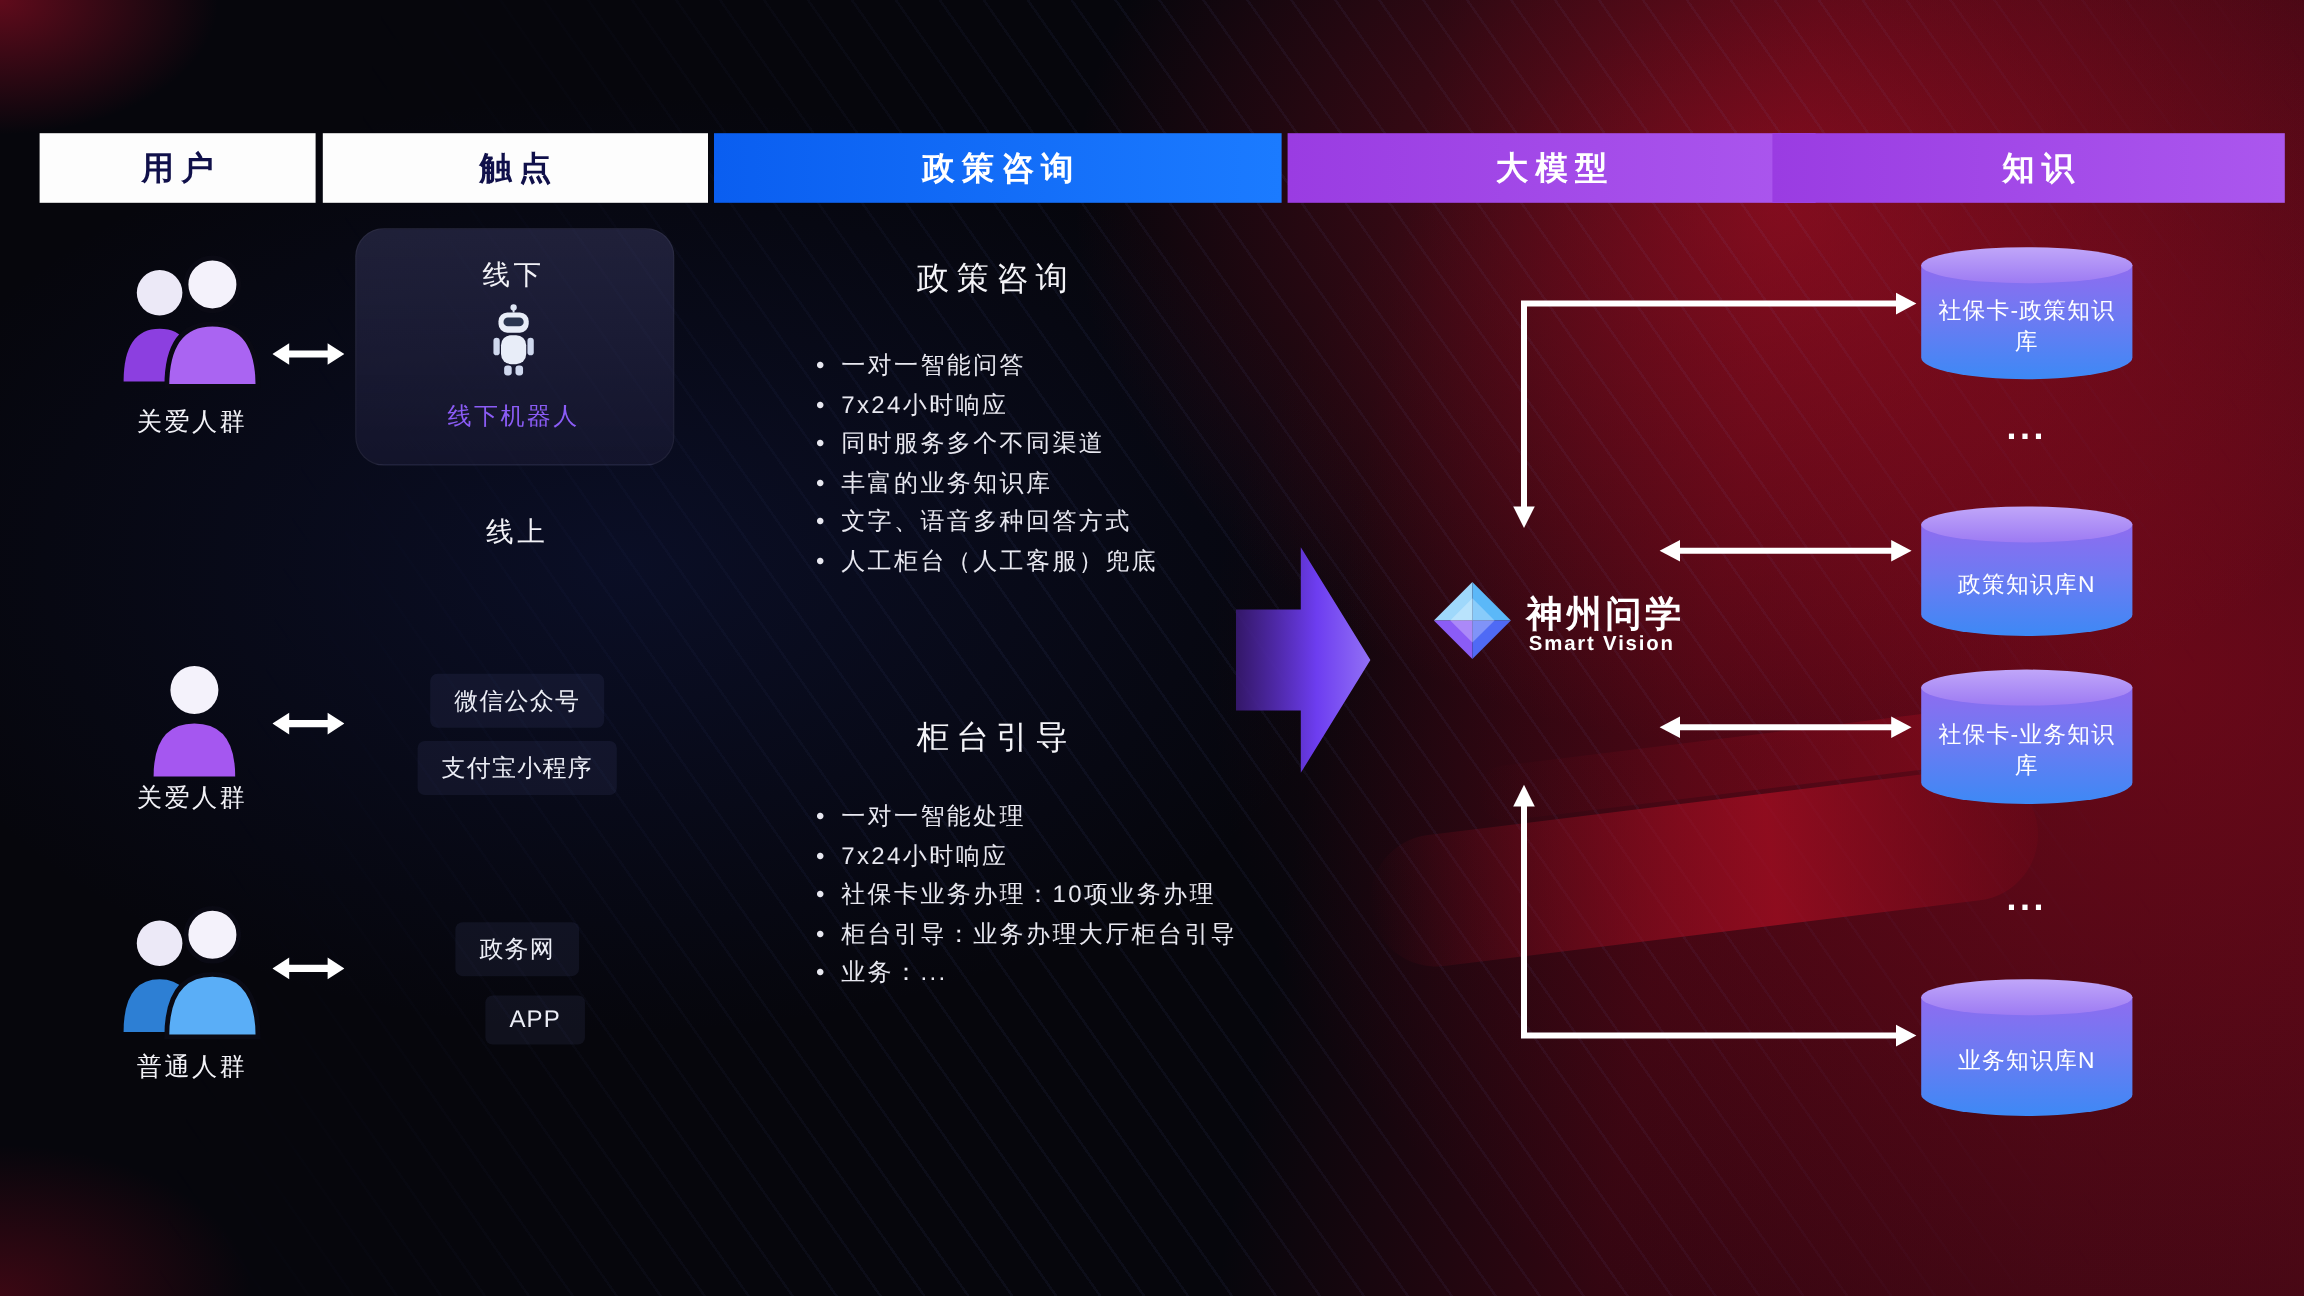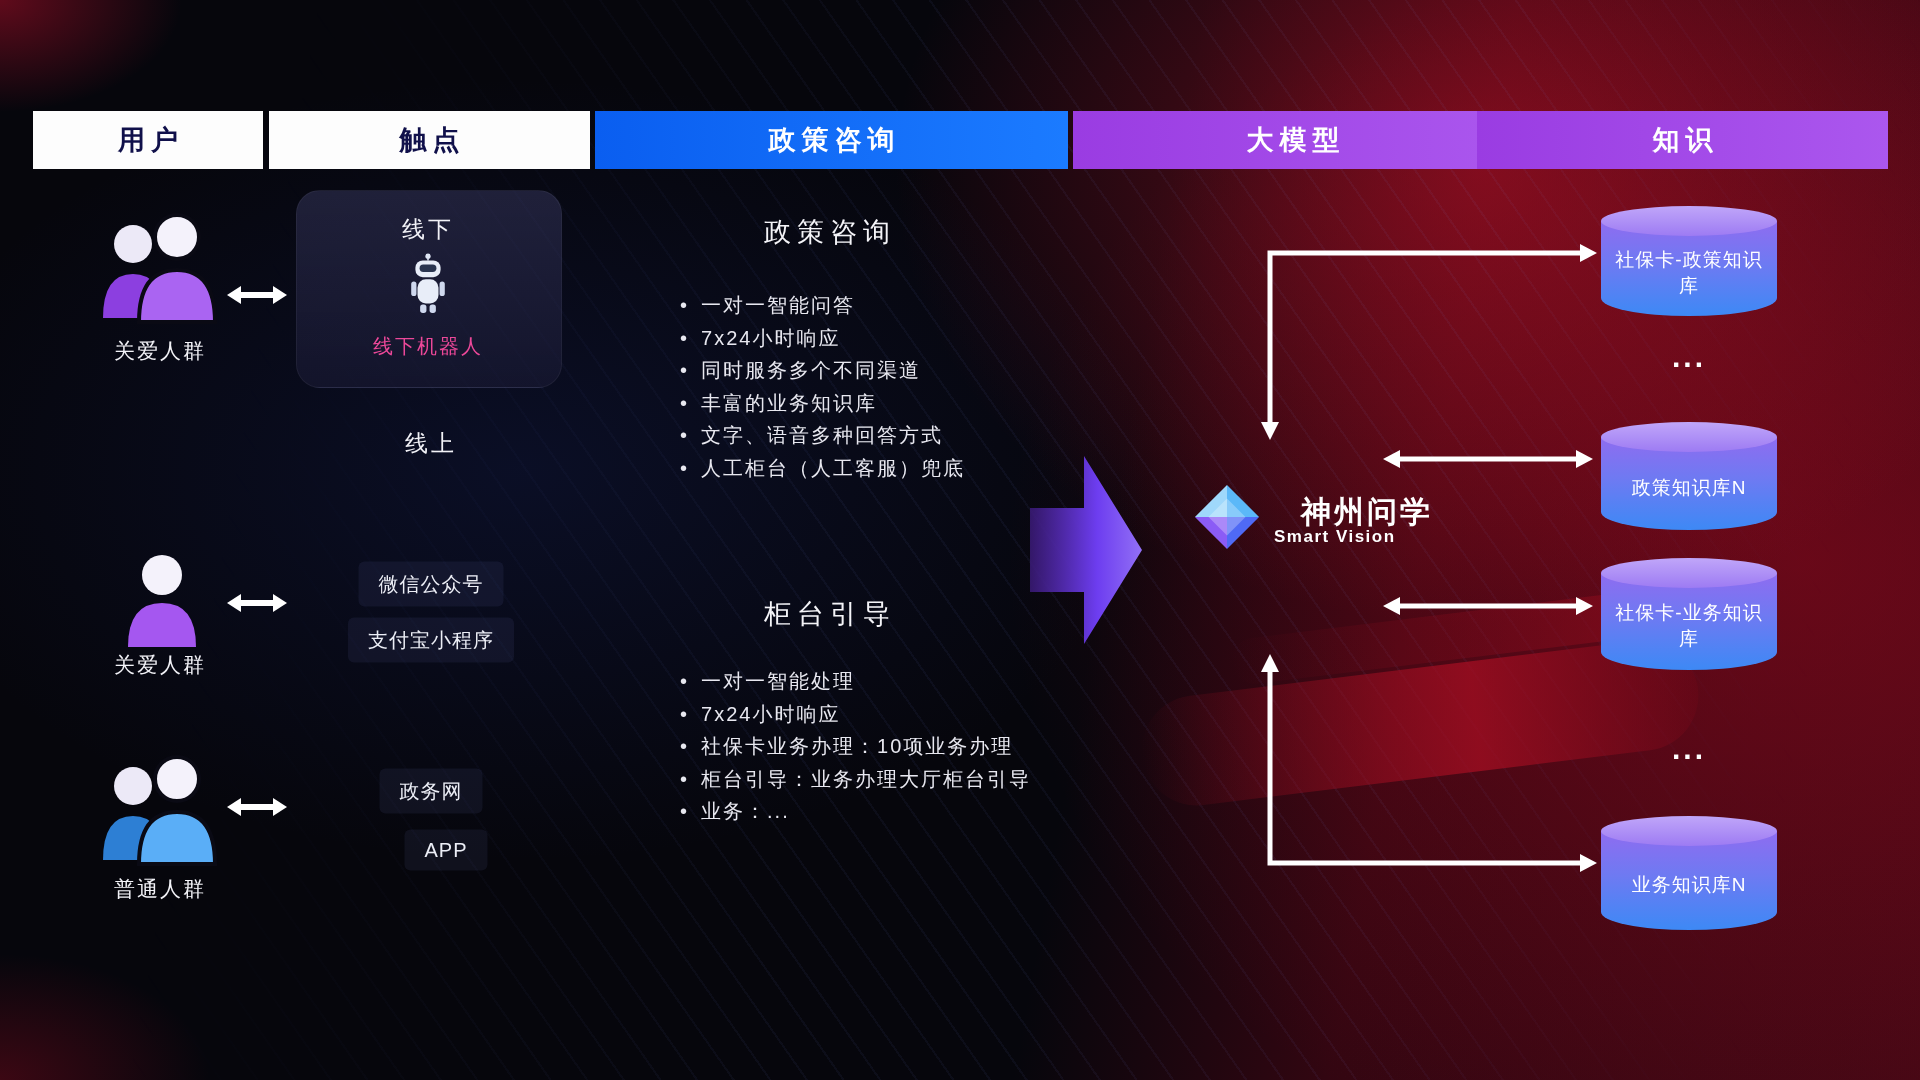--- a/index.html
+++ b/index.html
@@ -32,43 +32,43 @@
   .swoosh2{position:absolute;z-index:1;left:1230px;top:612px;width:470px;height:46px;border-radius:40px;
     background:linear-gradient(90deg, rgba(120,8,24,0), rgba(150,12,30,.55));
     transform:rotate(-7deg);}
   
   .hdr{position:absolute;top:111px;height:58px;z-index:5;display:flex;align-items:center;justify-content:center;
     font-size:27px;font-weight:bold;letter-spacing:6px;text-indent:6px;}
   .hdr.white{background:#fdfdfd;color:#10104a;}
   .hdr.blue{background:linear-gradient(90deg,#0a5ef0,#1b7bff);color:#fff;}
   .hdr.purple{background:linear-gradient(90deg,#9a3ce2,#ab57ee);color:#fff;}
   .h1{left:33px;width:230px;} .h2{left:269px;width:321px;} .h3{left:595px;width:473px;}
-  .h4{left:1073px;width:440px;} .h5{left:1477px;width:411px;}
+  .h4{left:1073px;width:440px;} .h5{left:1477px;width:411px;padding-left:16px;}
   
   .icon-abs{position:absolute;z-index:5;}
   .person-label{position:absolute;z-index:5;transform:translateX(-50%);font-size:21px;color:#f2f2f7;letter-spacing:2px;white-space:nowrap;}
   
   .offline-card{position:absolute;z-index:4;left:296px;top:190px;width:264px;height:196px;border-radius:24px;
     background:linear-gradient(180deg, rgba(78,78,130,.35), rgba(26,26,52,.6));
     border:1px solid rgba(255,255,255,.05);}
   .offline-title{position:absolute;z-index:5;left:428px;top:214px;transform:translateX(-50%);font-size:23px;color:#f2f2f7;letter-spacing:3px;}
   .robot-wrap{position:absolute;z-index:5;left:407px;top:252px;}
-  .offline-robot-label{position:absolute;z-index:5;left:428px;top:333px;transform:translateX(-50%);font-size:20px;color:#ec4899;letter-spacing:2px;white-space:nowrap;}
+  .offline-robot-label{position:absolute;z-index:5;left:428px;top:333px;transform:translateX(-50%);font-size:20px;color:#8b5cf6;letter-spacing:2px;white-space:nowrap;}
   .online-title{position:absolute;z-index:5;left:431px;top:428px;transform:translateX(-50%);font-size:23px;color:#f2f2f7;letter-spacing:3px;}
   .channel{position:absolute;z-index:5;transform:translate(-50%,-50%);font-size:20px;color:#eceef6;letter-spacing:1px;
     background:rgba(110,120,185,.10);padding:9px 20px;border-radius:6px;white-space:nowrap;}
   
   .scene-title{position:absolute;z-index:5;transform:translateX(-50%);font-size:27px;color:#f4f4f8;letter-spacing:6px;white-space:nowrap;}
   .bullets{position:absolute;z-index:5;left:680px;font-size:20px;color:#e8e8f0;letter-spacing:2px;}
   .bullets .bi{line-height:32.5px;white-space:nowrap;}
   .bullets .bi::before{content:"•";margin-right:12px;color:#e8e8f0;}
   
   .big-arrow{position:absolute;z-index:3;left:1030px;top:430px;}
   .logo-icon{position:absolute;z-index:6;left:1192px;top:482px;}
-  .logo-name{position:absolute;z-index:6;left:1272px;top:492px;font-size:30px;font-weight:bold;color:#fff;letter-spacing:3px;white-space:nowrap;margin-left:29px;}
+  .logo-name{position:absolute;z-index:6;left:1272px;top:492px;font-size:30px;font-weight:bold;color:#fff;letter-spacing:3px;white-space:nowrap;}
   .logo-sub{position:absolute;z-index:6;left:1274px;top:527px;font-size:17px;font-weight:bold;color:#fff;letter-spacing:1.5px;white-space:nowrap;}
   
   .connectors{position:absolute;inset:0;z-index:4;pointer-events:none;}
   
   .cyl{position:absolute;z-index:6;left:1601px;width:176px;}
   .cyl-top{position:absolute;top:0;left:0;right:0;height:30px;border-radius:50%;
     background:linear-gradient(180deg,#c0a6f9,#9d7bf3);z-index:2;}
   .cyl-body{position:absolute;top:15px;left:0;right:0;bottom:0;
     background:linear-gradient(180deg,#8f6cf0 0%,#6e7af2 45%,#3d89f5 100%);
     border-radius:0 0 50% 50%/0 0 18px 18px;

